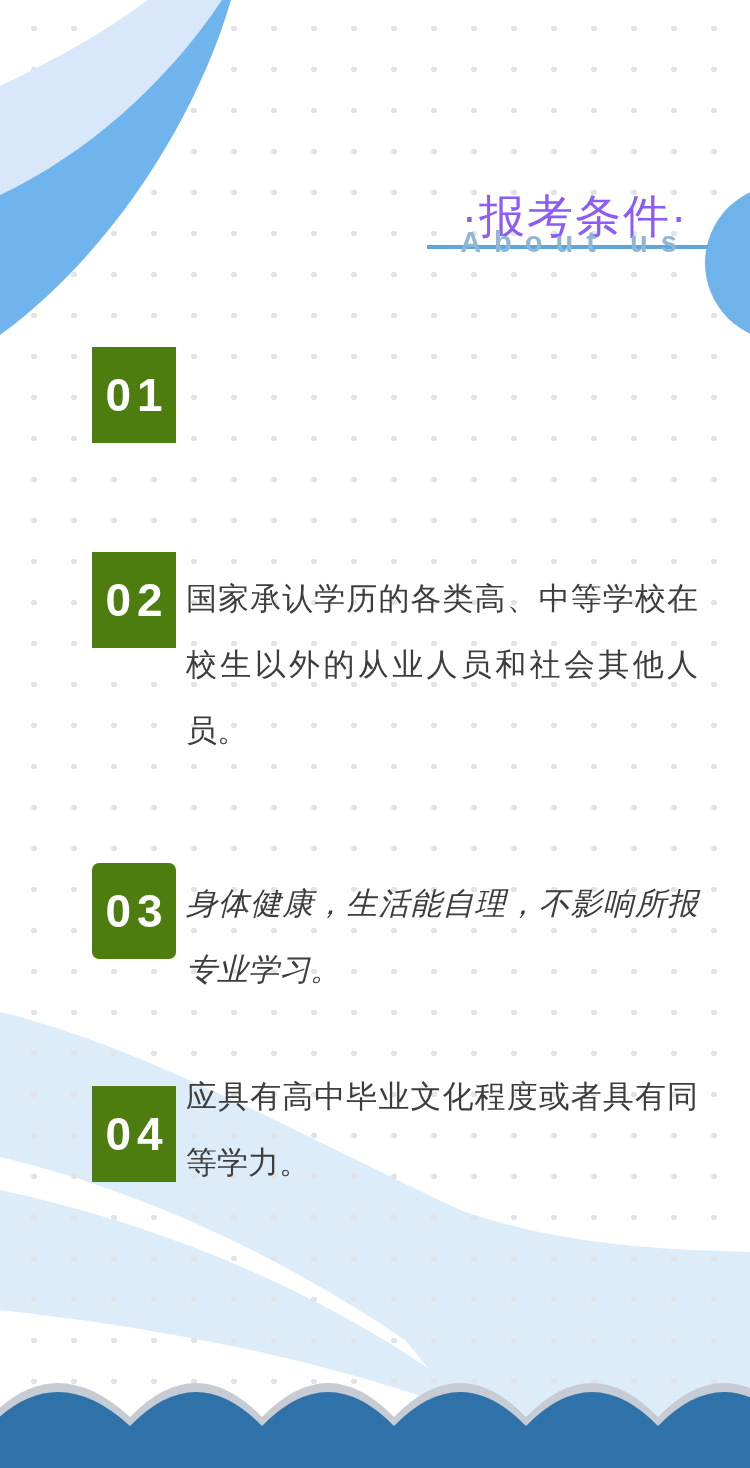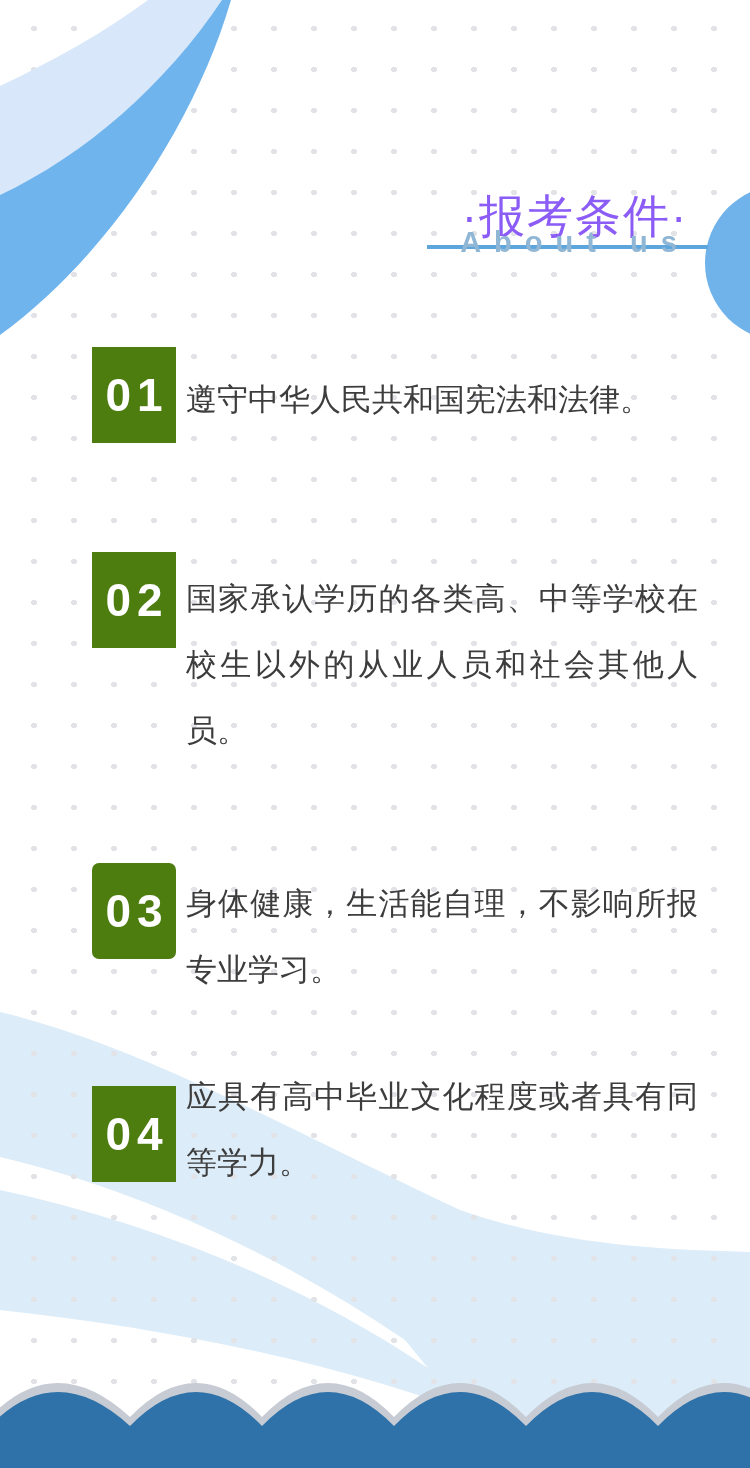--- a/index.html
+++ b/index.html
@@ -57,21 +57,21 @@
   }
   .item-text{
     position:absolute;left:186px;width:512px;z-index:4;
     margin:0;
     font-size:31px;line-height:66px;font-weight:500;
     color:#3D3D3D;
     text-align:justify;
   }
   .b1{top:347px;} .t1{top:367px;}
   .b2{top:552px;} .t2{top:566px;}
-  .b3{top:863px;border-radius:7px;} .t3{top:871px;}
+  .b3{top:863px;border-radius:7px;} .t3{top:871px;font-style:italic;}
   .b4{top:1086px;text-align:right;} .t4{top:1064px;}
 </style>
 </head>
 <body>
 
 <div class="canvas">
 
   <svg class="ribbons" width="750" height="1468" viewBox="0 0 750 1468" aria-hidden="true">
     <path d="M0,1012 C140,1045 300,1135 460,1210 C560,1245 660,1250 750,1252 L750,1468 L0,1468 Z" fill="#DCECF8"></path>
     <path d="M0,1157 C140,1190 280,1255 405,1340 L428,1368 C300,1282 150,1222 0,1190 Z" fill="#ffffff"></path>
@@ -92,21 +92,20 @@
     <path d="M-10,1426 Q56,1358 130,1426 Q196,1358 262,1426 Q328,1358 394,1426 Q460,1358 526,1426 Q592,1358 658,1426 Q724,1358 790,1426 L790,1470 L-10,1470 Z" fill="#2E72A9"></path>
   </svg>
 
   <div class="header">
     <div class="title-underline"></div>
     <div class="subtitle">About us</div>
     <h1 class="page-title">·报考条件·</h1>
   </div>
 
   <div class="item-badge b1">01</div>
-  <p class="item-text t1">遵守中华人民共和国宪法和法律。</p>
 
   <div class="item-badge b2">02</div>
   <p class="item-text t2">国家承认学历的各类高、中等学校在校生以外的从业人员和社会其他人员。</p>
 
   <div class="item-badge b3">03</div>
   <p class="item-text t3">身体健康，生活能自理，不影响所报专业学习。</p>
 
   <div class="item-badge b4">04</div>
   <p class="item-text t4">应具有高中毕业文化程度或者具有同等学力。</p>
 

